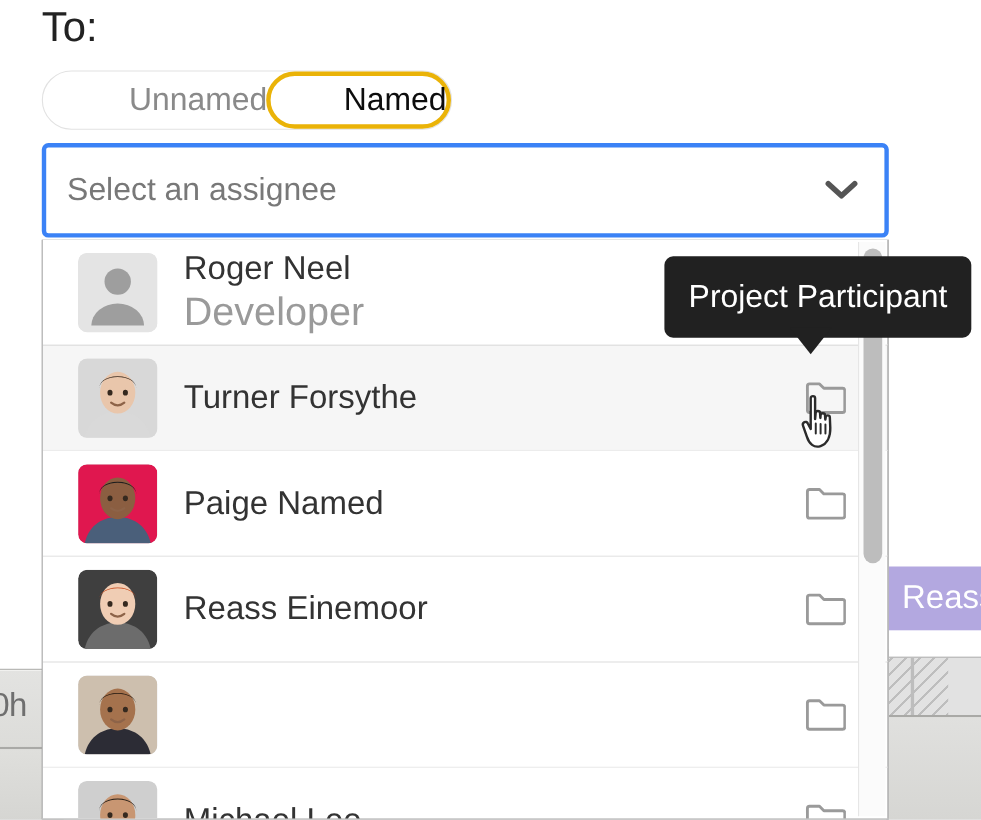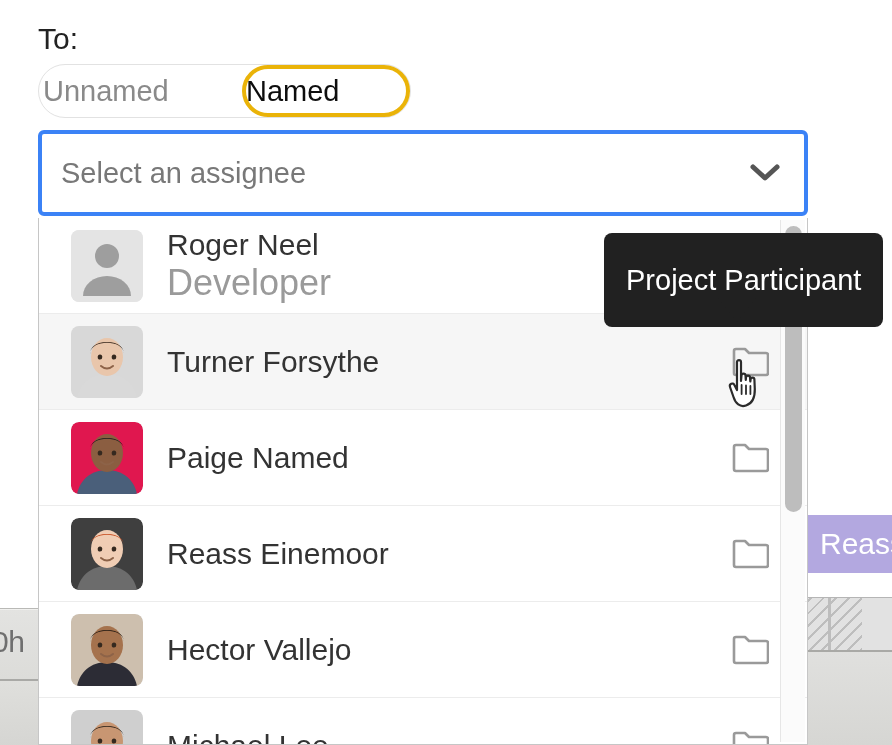--- a/index.html
+++ b/index.html
@@ -137,43 +137,43 @@
   .form-area {
     position: absolute;
     left: 0;
     top: 0;
     z-index: 3;
   }
 
   .to-label {
     position: absolute;
     left: 38px;
-    top: 22px;
-    font-size: 30px;
+    top: 4px;
+    font-size: 38px;
     color: #222222;
   }
 
   .seg-toggle {
     position: absolute;
     left: 38px;
     top: 64px;
     width: 373px;
     height: 54px;
     border: 1px solid #e2e2e2;
     border-radius: 27px;
     background: #ffffff;
     box-sizing: border-box;
   }
   .seg-opt {
     position: absolute;
     top: 0;
     height: 52px;
     line-height: 52px;
     font-size: 29px;
-    text-align: left;
+    text-align: right;
     box-sizing: border-box;
     user-select: none;
   }
   .seg-opt.unselected {
     left: 4px;
     width: 200px;
     color: #8a8a8a;
   }
   .seg-opt.selected {
     left: 203px;
@@ -304,21 +304,21 @@
     background: #bdbdbd;
     z-index: 7;
   }
 
   
   .tooltip {
     position: absolute;
     left: 604px;
     top: 233px;
     height: 66px;
-    padding: 14px 22px;
+    padding: 4px 22px;
     display: flex;
     align-items: center;
     background: #212121;
     border-radius: 8px;
     z-index: 9;
   }
   .tooltip span {
     color: #ffffff;
     font-size: 29px;
     white-space: nowrap;
@@ -496,21 +496,20 @@
                 <path d="M6 72 C10 54 24 48 36 48 C48 48 62 54 66 72 Z" fill="#2c2c35"></path>
                 <ellipse cx="36" cy="31" rx="16" ry="19" fill="#a5724d"></ellipse>
                 <path d="M19 28 C19 13 53 13 53 28 C53 22 48 16 36 16 C24 16 19 22 19 28 Z" fill="#241a12"></path>
                 <ellipse cx="29" cy="31" rx="2.3" ry="2.6" fill="#35291f"></ellipse>
                 <ellipse cx="43" cy="31" rx="2.3" ry="2.6" fill="#35291f"></ellipse>
                 <path d="M30 40 Q36 45 42 40" fill="none" stroke="#8d6348" stroke-width="2" stroke-linecap="round"></path>
               </g>
             </svg>
           </div>
           <div class="opt-text">
-            <div class="opt-name">Hector Vallejo</div>
           </div>
           <span class="folder-icon"><svg viewBox="0 0 38 32" width="38" height="32" xmlns="http://www.w3.org/2000/svg">
               <path d="M3 5 a2 2 0 0 1 2-2 h9 l4 4 h17 a2 2 0 0 1 2 2 v18 a2 2 0 0 1 -2 2 h-30 a2 2 0 0 1 -2 -2 z" fill="none" stroke="#9a9a9a" stroke-width="2.6" stroke-linejoin="round"></path>
             </svg></span>
         </div>
         <div class="opt-row">
           <div class="avatar">
             <svg viewBox="0 0 72 72" width="72" height="72" xmlns="http://www.w3.org/2000/svg">
               <defs>
                 <clipPath id="cp5">

